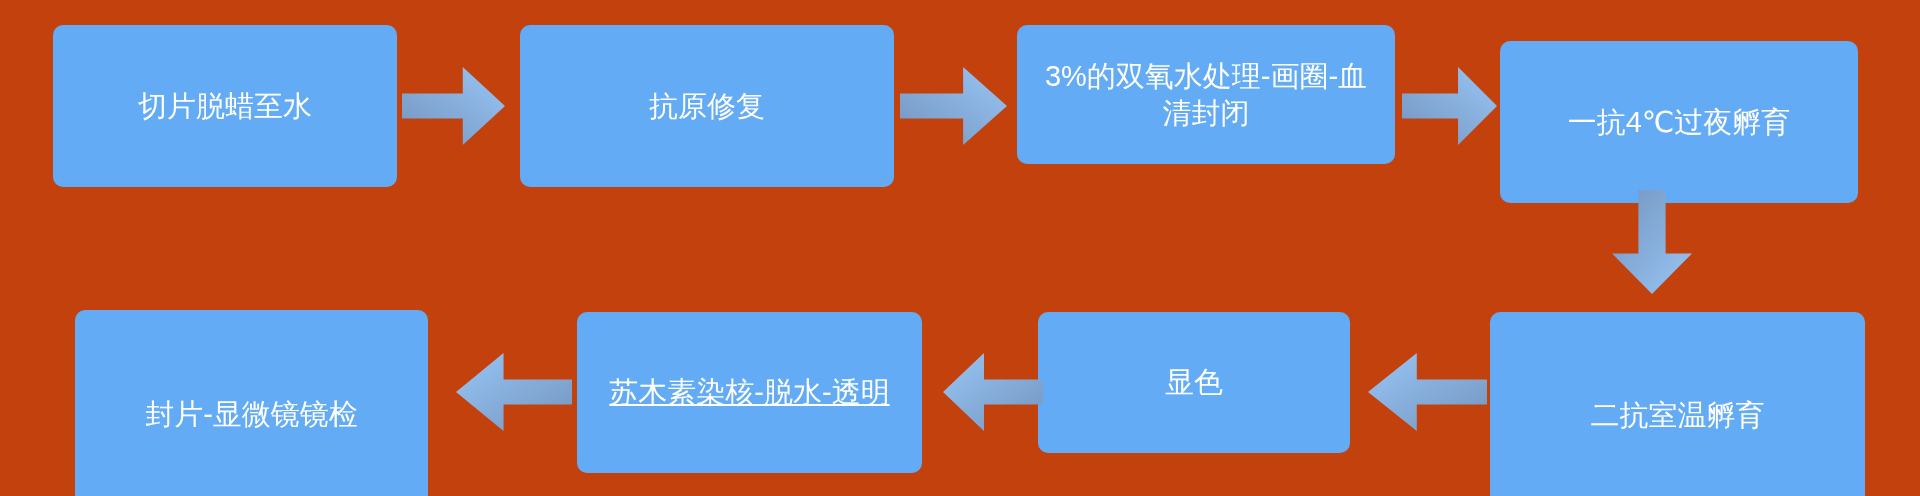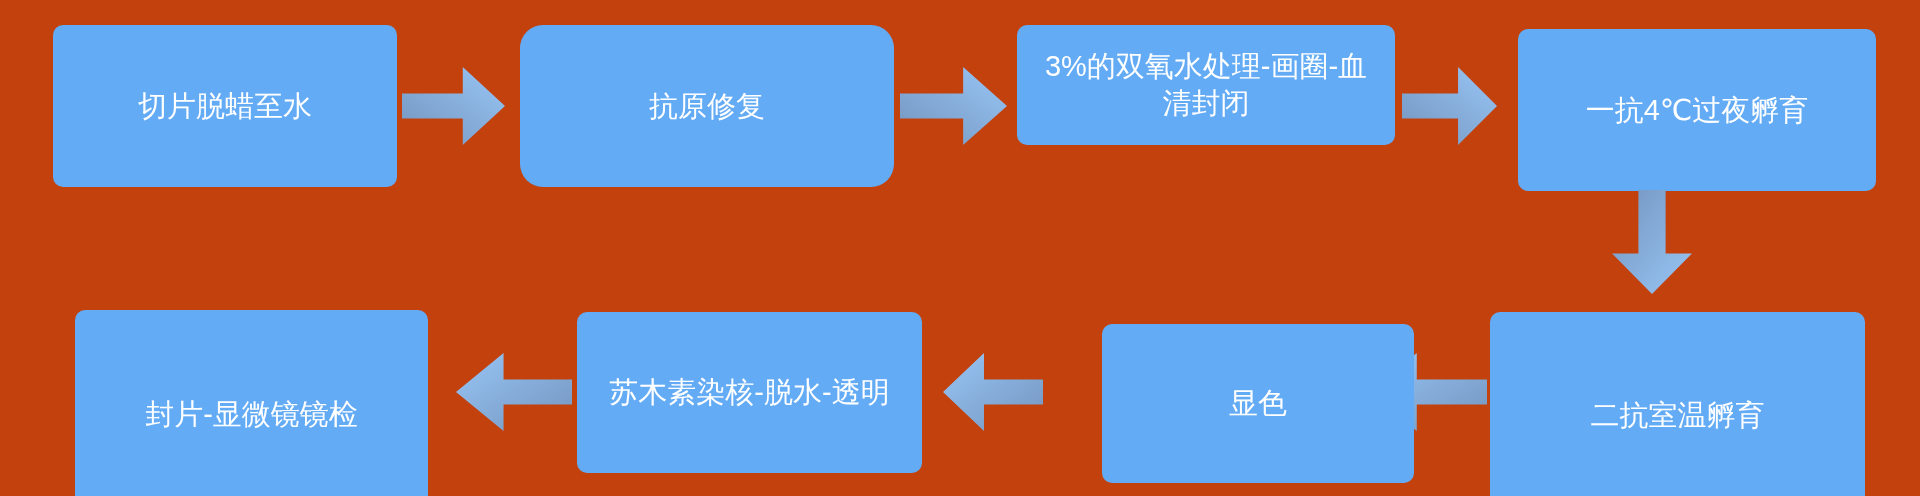--- a/index.html
+++ b/index.html
@@ -24,27 +24,27 @@
     justify-content: center;
     text-align: center;
     color: #FFFFFF;
     font-size: 29px;
     line-height: 37px;
     box-sizing: border-box;
     padding: 0 16px;
   }
   
   .box-1 { left: 53px;   top: 25px;  width: 344px; height: 162px; }
-  .box-2 { left: 520px;  top: 25px;  width: 374px; height: 162px; border-radius: 23px; }
-  .box-3 { left: 1017px; top: 25px;  width: 378px; height: 120px; padding: 0 24px; }
-  .box-4 { left: 1500px; top: 29px;  width: 358px; height: 162px; margin-left: 18px; }
+  .box-2 { left: 520px;  top: 25px;  width: 374px; height: 162px; }
+  .box-3 { left: 1017px; top: 25px;  width: 378px; height: 139px; padding: 0 24px; }
+  .box-4 { left: 1500px; top: 41px;  width: 358px; height: 162px; }
   
   .box-5 { left: 1490px; top: 312px; width: 375px; height: 206px; }
-  .box-6 { left: 1102px; top: 312px; width: 312px; height: 159px; margin-top: 12px; }
-  .box-7 { left: 577px;  top: 312px; width: 345px; height: 161px; padding: 0 26px; }
+  .box-6 { left: 1038px; top: 312px; width: 312px; height: 141px; }
+  .box-7 { left: 577px;  top: 312px; width: 345px; height: 161px; padding: 0 26px; text-decoration: underline; }
   .box-8 { left: 75px;   top: 310px; width: 353px; height: 208px; align-items: center; }
 
   .flow-arrow { position: absolute; }
   .arrow-right {
     height: 78px;
     clip-path: polygon(0 34%, 59% 34%, 59% 0, 100% 50%, 59% 100%, 59% 66%, 0 66%);
     background: linear-gradient(to top right, #7494BE 0%, #98C6F6 100%);
   }
   .arrow-left {
     height: 78px;

